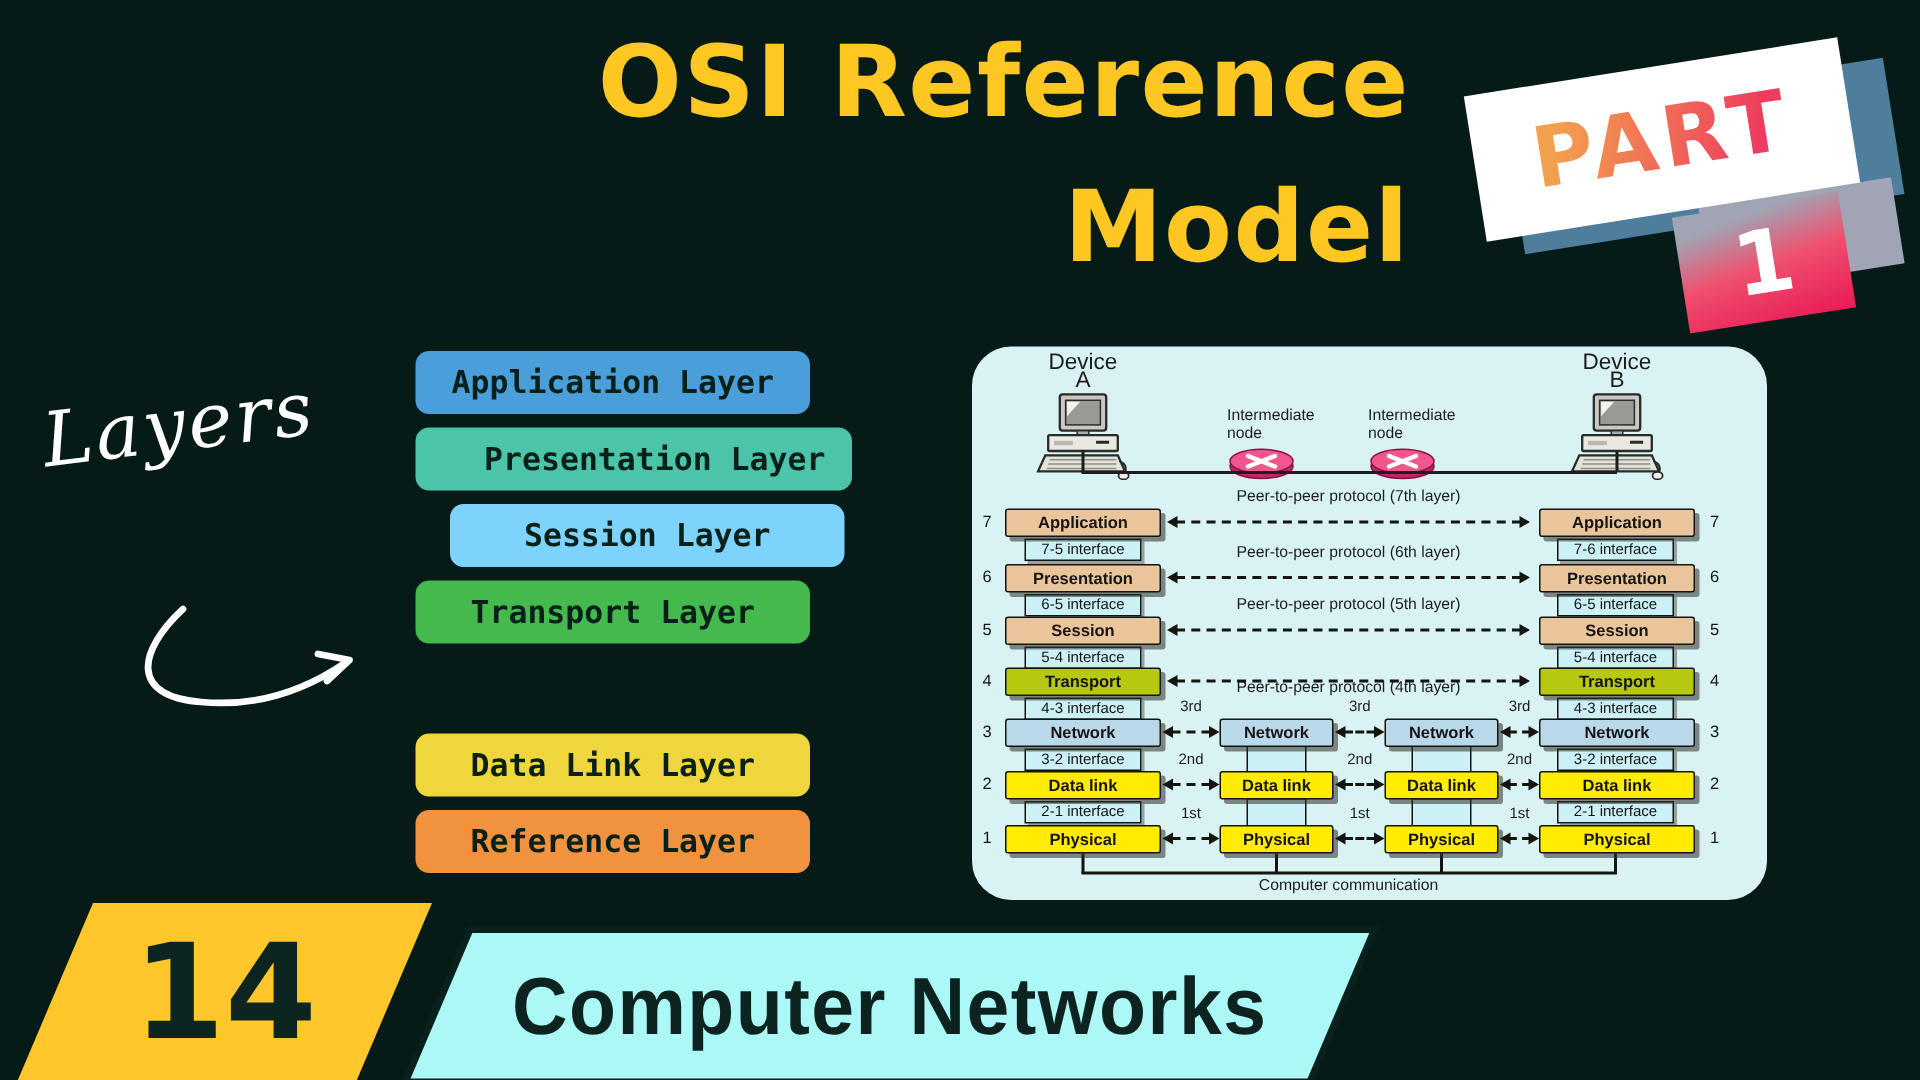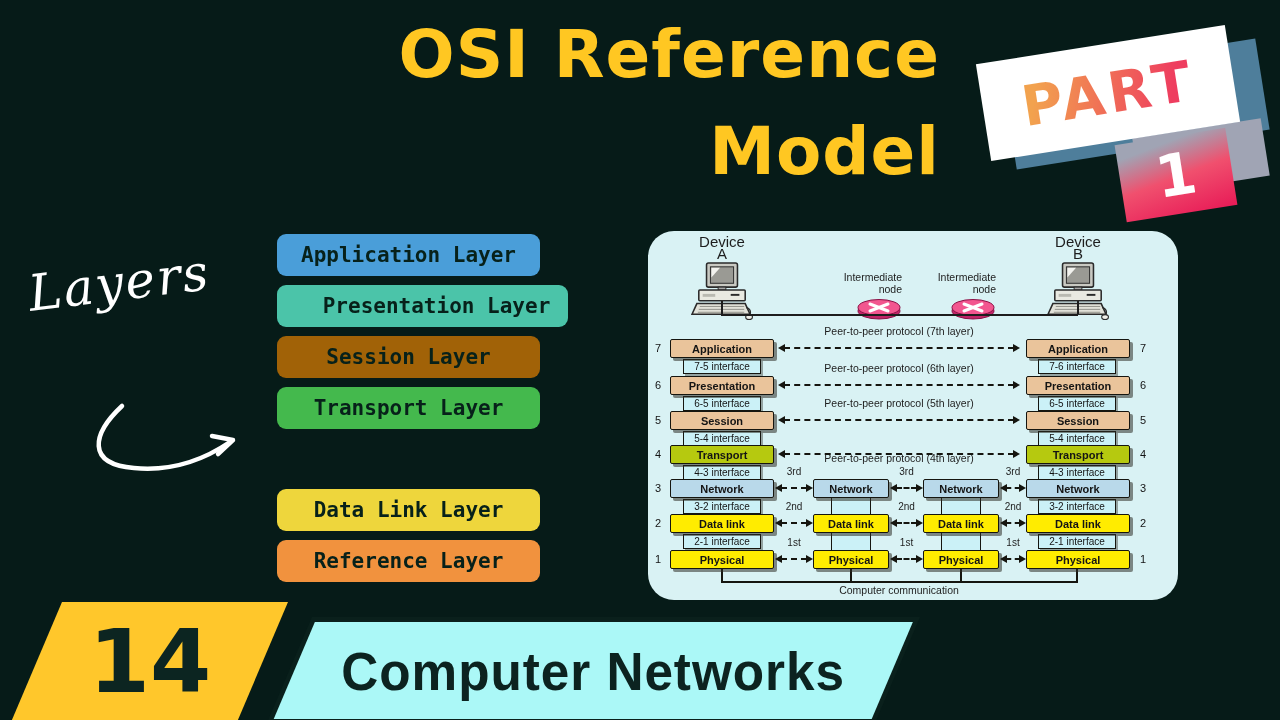--- a/index.html
+++ b/index.html
@@ -37,21 +37,21 @@
              display:flex;align-items:center;justify-content:center;
              font-family:"DejaVu Sans Mono",monospace;font-weight:600;font-size:21px;color:#07211A;}
 
   
   .panel{position:absolute;left:648px;top:231px;width:530px;height:369px;background:#D9F2F4;
          border-radius:26px;font-family:"Liberation Sans",sans-serif;}
   .panel *{box-sizing:border-box;}
   .dev{position:absolute;top:5px;width:66px;text-align:center;color:#1d1d1d;}
   .dev-line{font-size:15px;line-height:12px;}
   .pc-icon{margin-top:2px;}
-  .node{position:absolute;top:40px;width:84px;text-align:right;color:#1d1d1d;}
+  .node{position:absolute;top:40px;width:84px;text-align:left;color:#1d1d1d;}
   .node-line{font-size:10.5px;line-height:12px;}
   .router-icon{margin-top:3px;}
   .conn-line{position:absolute;left:73px;top:83px;width:357px;height:2px;background:#1d1d1d;}
   .stem{position:absolute;width:2px;background:#1d1d1d;}
   .diag-box{position:absolute;height:19px;border:1.5px solid #15150f;border-radius:2px;
             box-shadow:3px 3px 0 rgba(45,45,38,.55);display:flex;align-items:center;justify-content:center;
             font-weight:bold;font-size:11px;color:#141414;}
   .diag-iface{position:absolute;height:15px;background:#CBF1F7;border:1px solid #15150f;
               box-shadow:2px 2px 0 rgba(45,45,38,.4);display:flex;align-items:center;justify-content:center;
               font-size:10px;color:#141414;}
@@ -101,21 +101,21 @@
 
   <div class="layers-text">Layers</div>
   <svg class="layers-arrow" width="170" height="76" viewBox="0 0 170 76">
     <path d="M40,4 C10,32 4,62 52,66 C94,70 126,55 148,40" fill="none" stroke="#FFFFFF" stroke-width="4.5" stroke-linecap="round"></path>
     <path d="M130,34 L151,38 L136,52" fill="none" stroke="#FFFFFF" stroke-width="4.5" stroke-linecap="round" stroke-linejoin="round"></path>
   </svg>
 
   <div class="stack">
       <div class="stack-box" style="top: 0px; background: rgb(74, 158, 217);">Application Layer</div>
       <div class="stack-box" style="top: 51px; background: rgb(75, 196, 169); padding-left: 28px;">Presentation Layer</div>
-      <div class="stack-box" style="top: 102px; background: #a16207;">Session Layer</div>
+      <div class="stack-box" style="top: 102px; background: #7dd3fc; margin-left: 23px;">Session Layer</div>
       <div class="stack-box" style="top: 153px; background: rgb(68, 185, 77);">Transport Layer</div>
       <div class="stack-box" style="top: 255px; background: rgb(238, 214, 60);">Data Link Layer</div>
       <div class="stack-box" style="top: 306px; background: rgb(241, 146, 62);">Reference Layer</div>
     </div>
 
   <div class="panel">
 
     <div class="dev" style="left:41px">
       <div class="dev-line">Device</div>
       <div class="dev-line">A</div>

